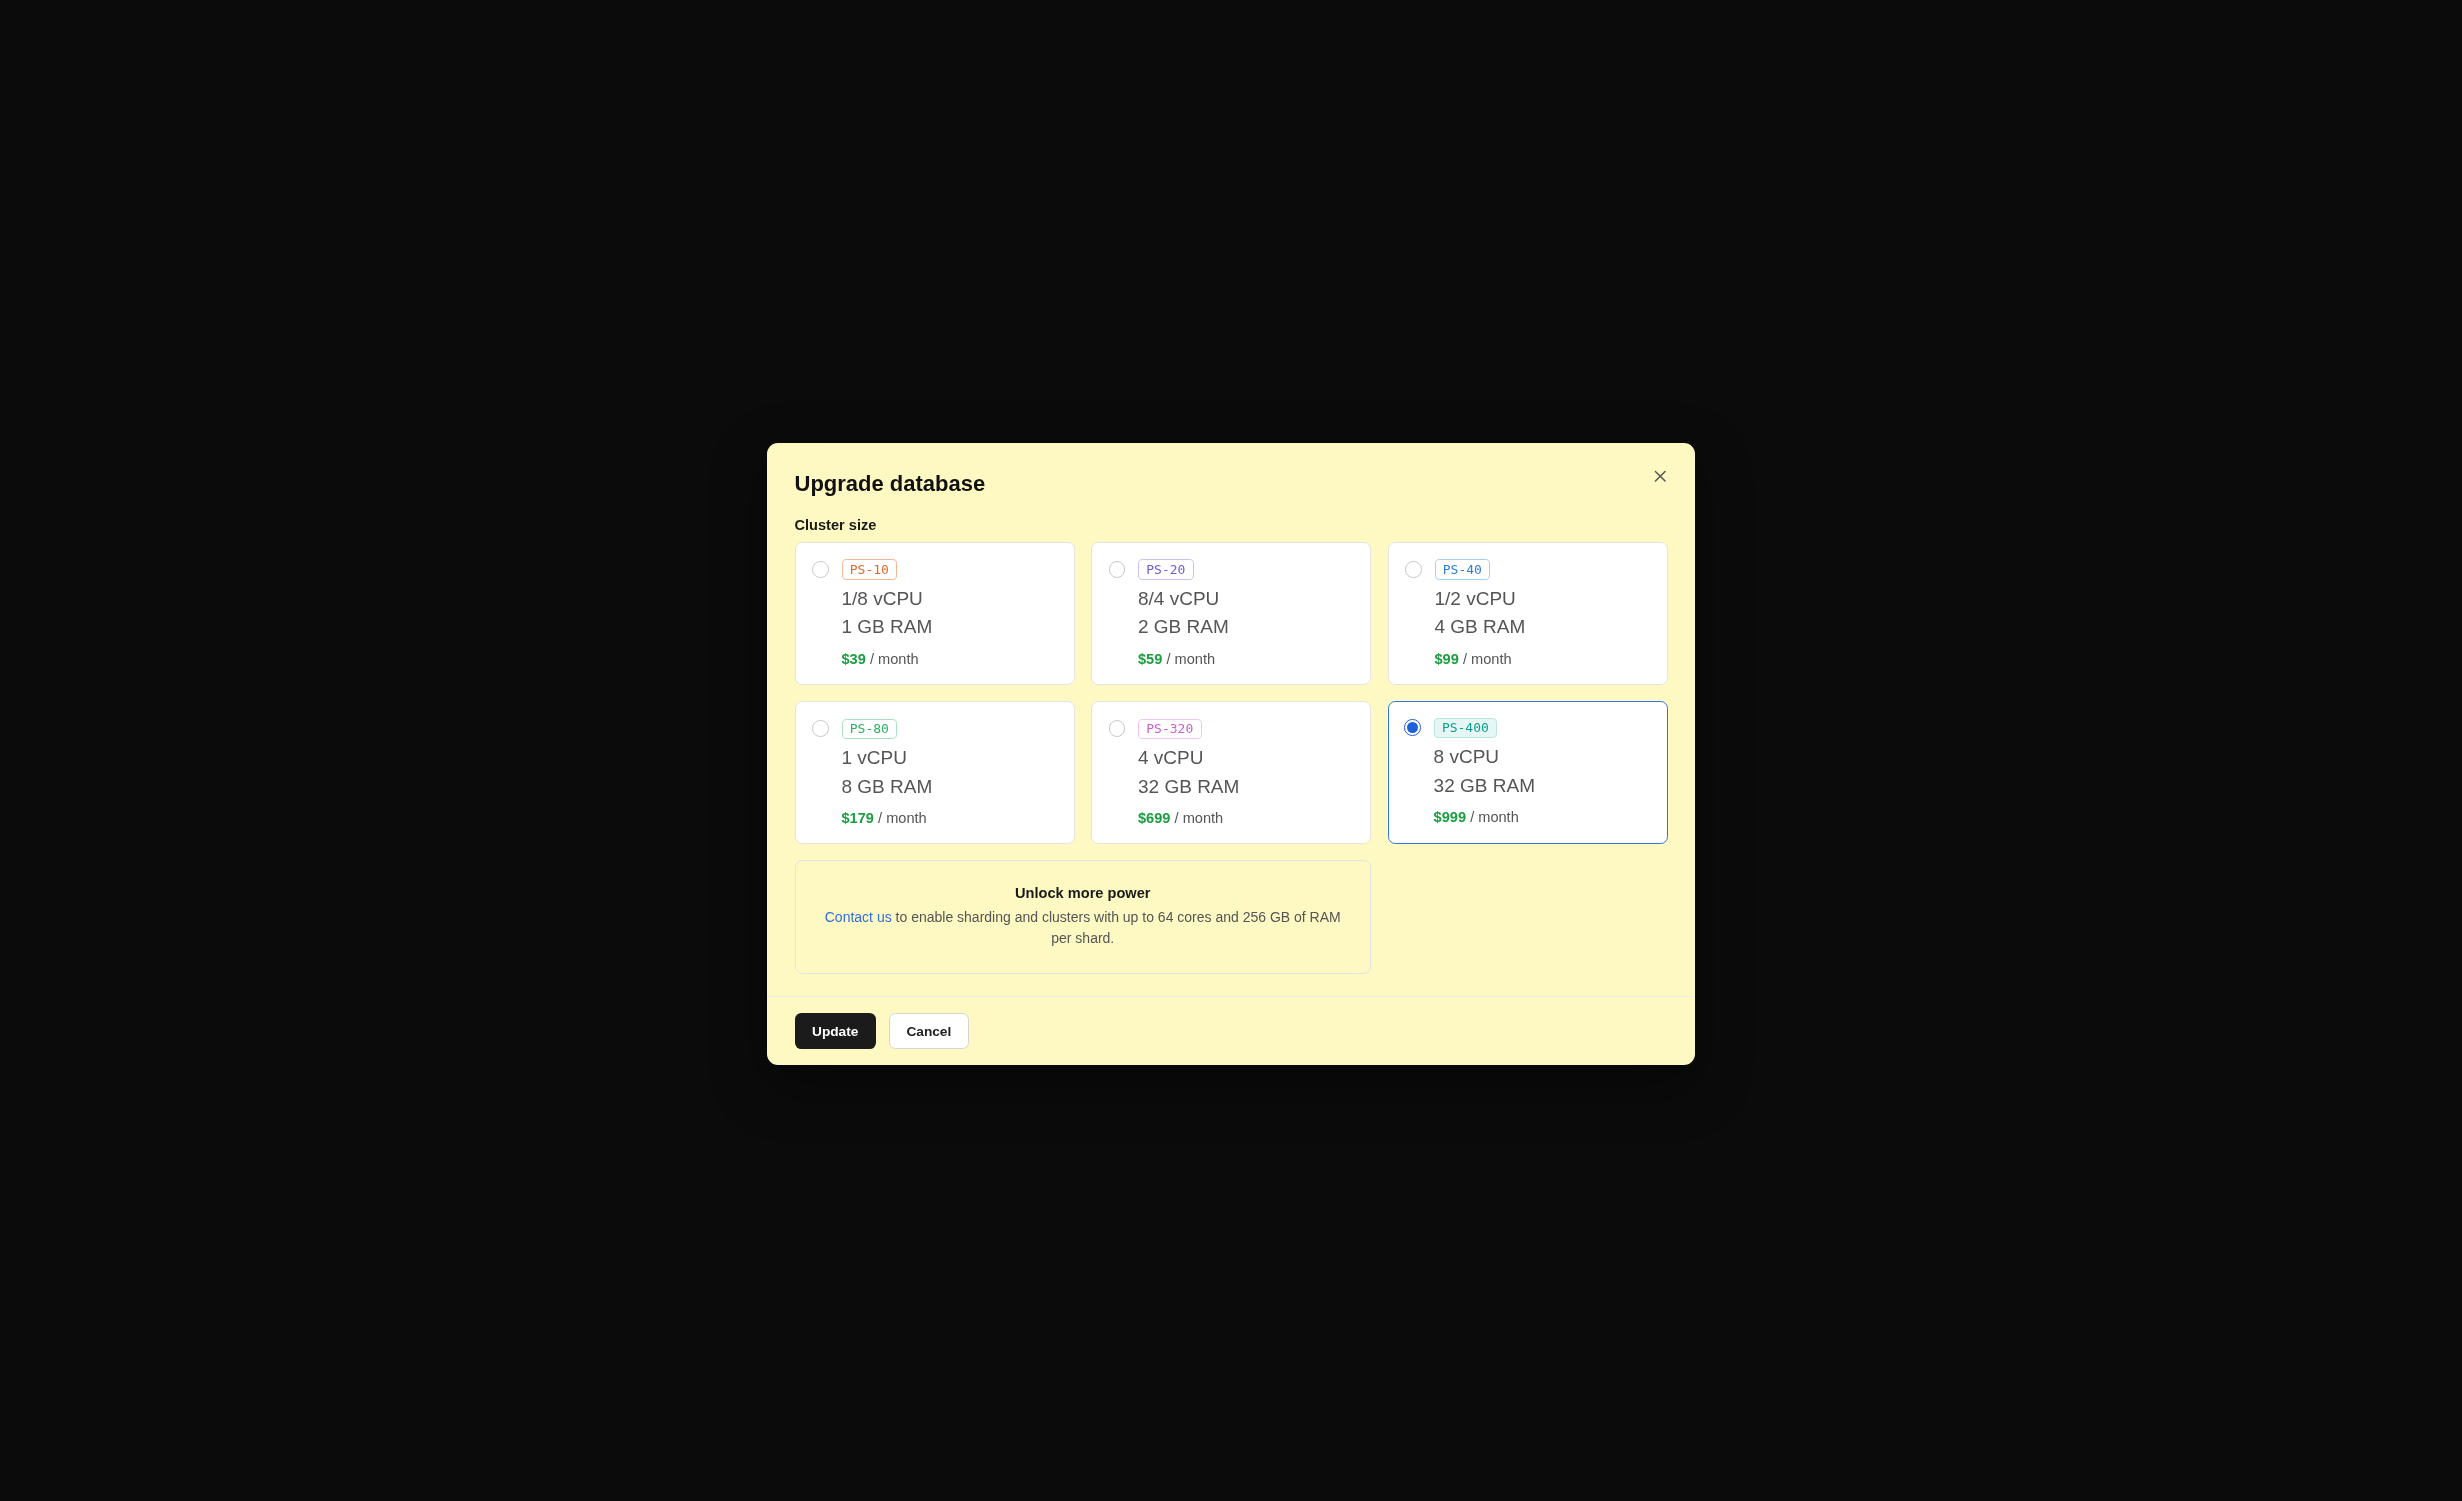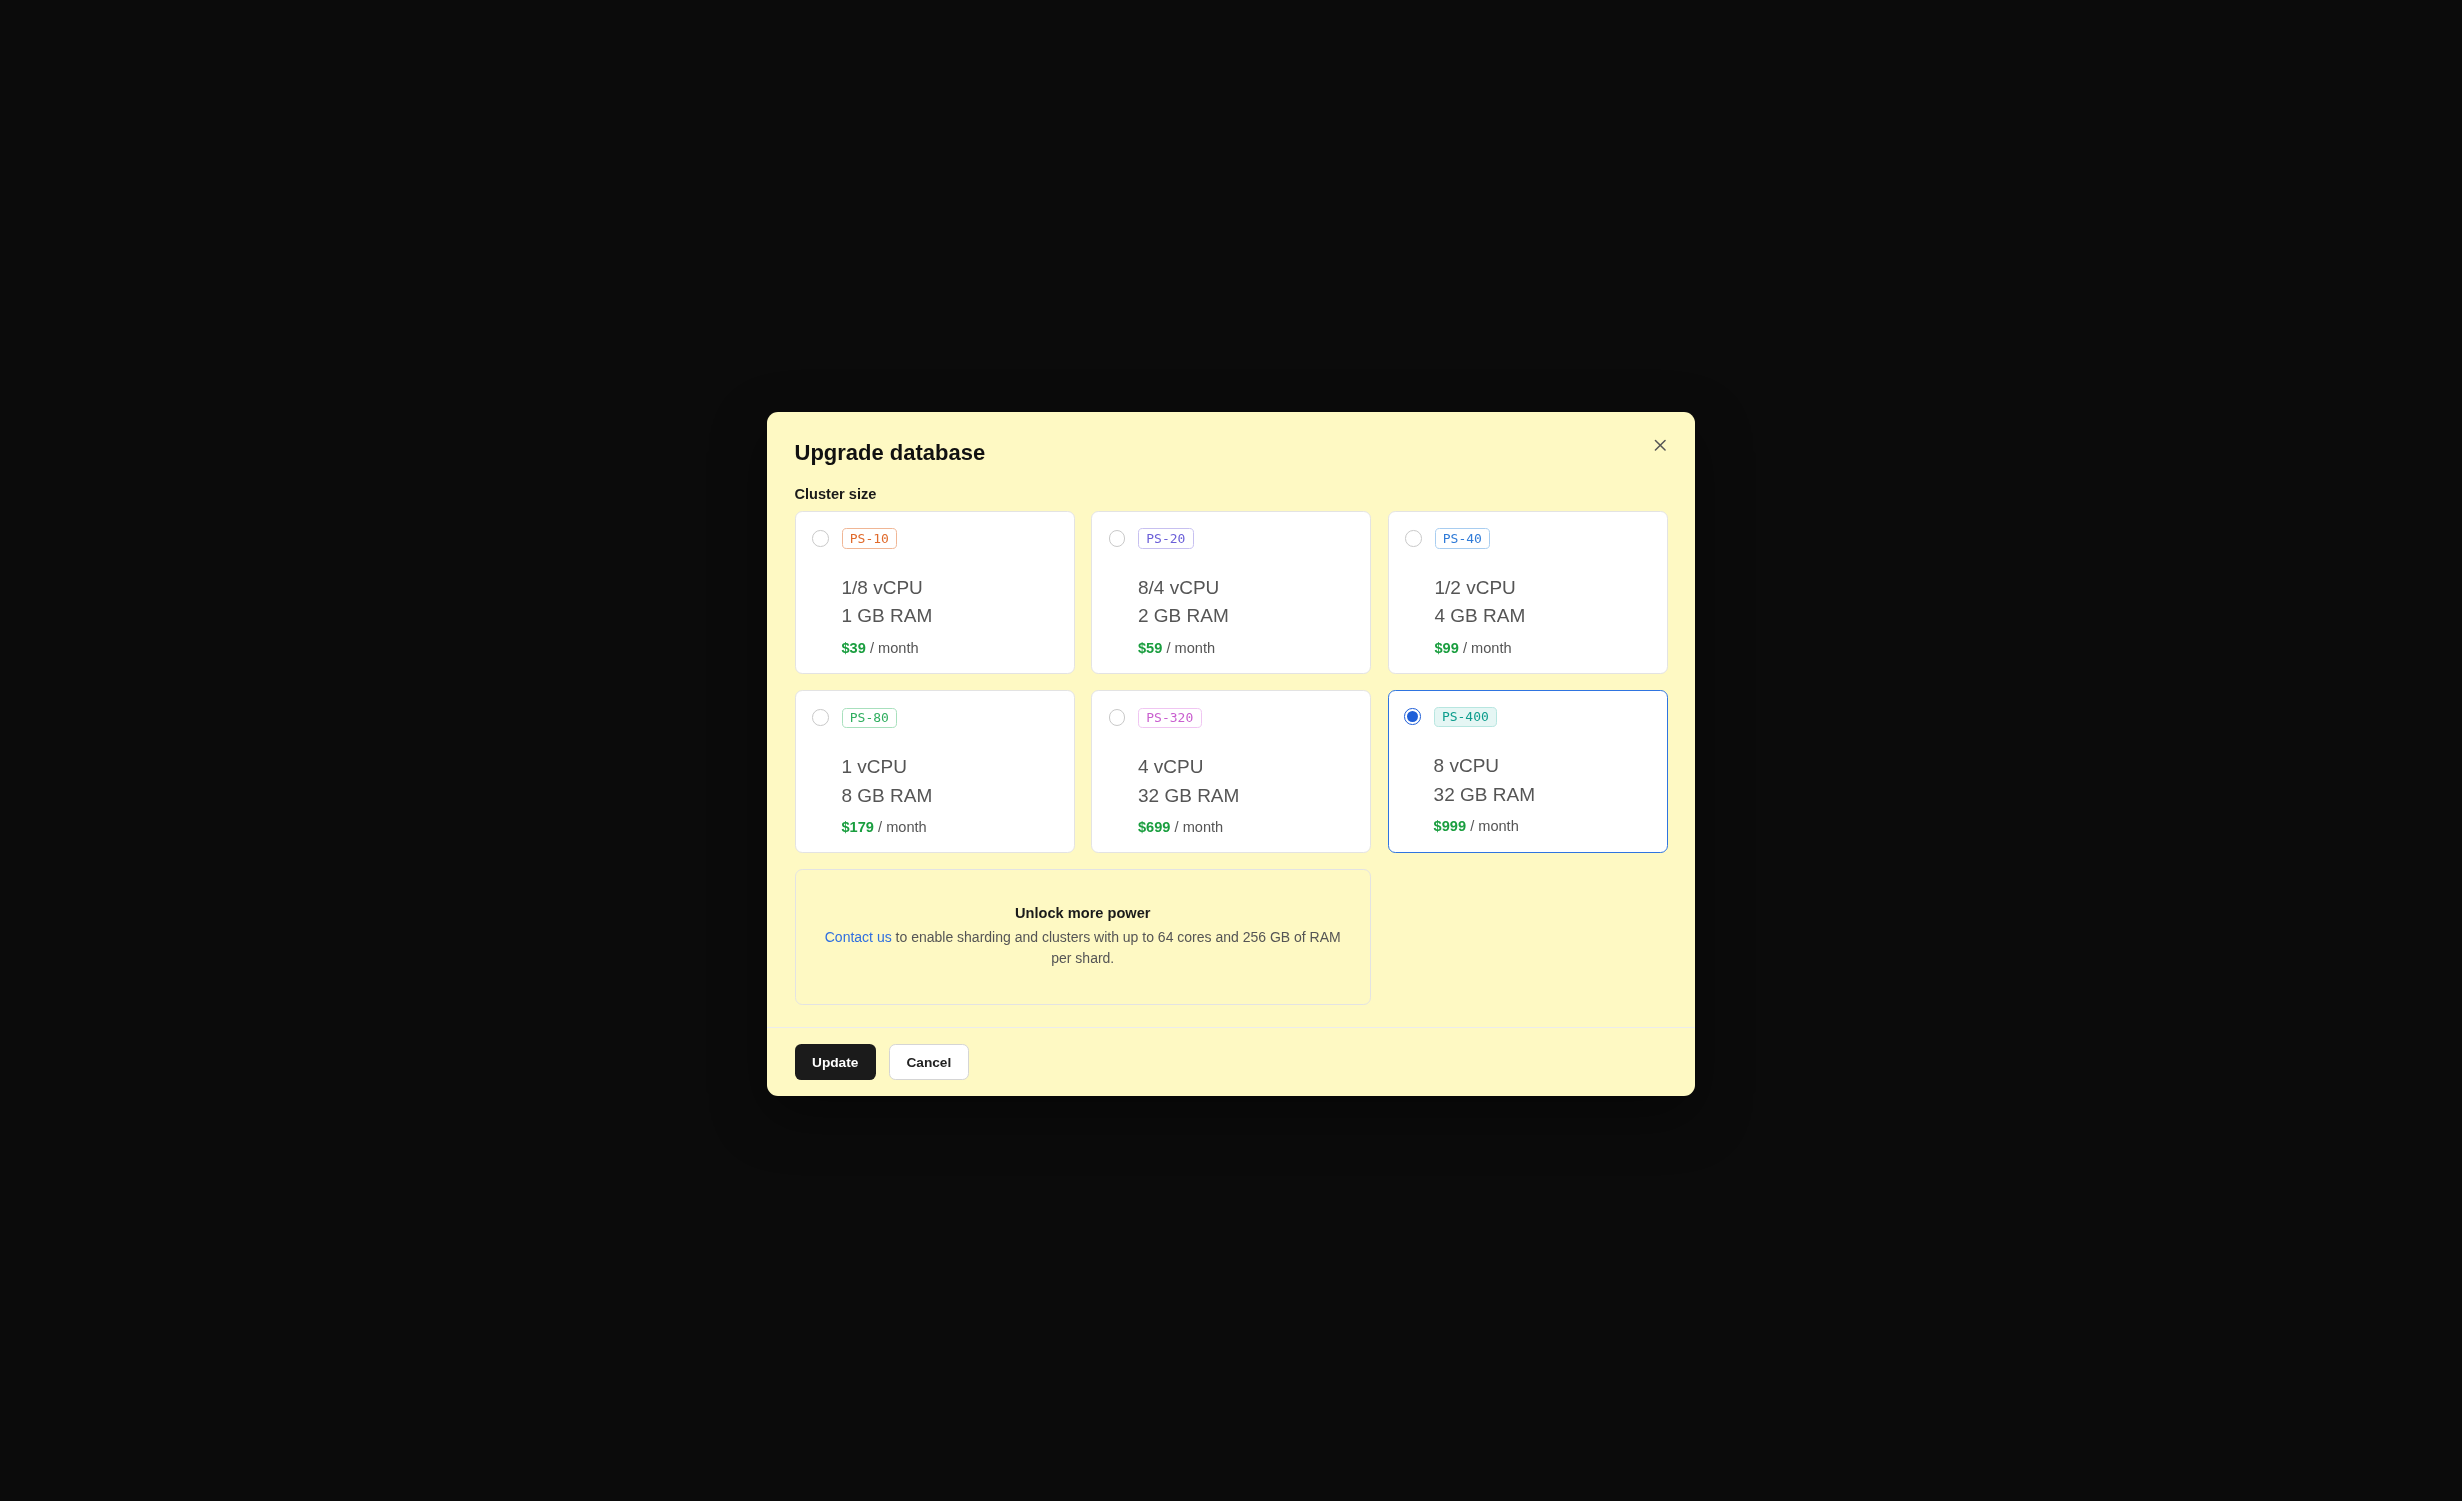--- a/index.html
+++ b/index.html
@@ -107,21 +107,21 @@
     border-radius: 50%;
   }
   .card-content { flex: 1; }
   .badge {
     display: inline-block;
     font-family: ui-monospace, SFMono-Regular, "SF Mono", Menlo, Consolas, monospace;
     font-size: 13px;
     padding: 1.8px 7.3px;
     border-radius: 4.6px;
     border: 0.9px solid;
-    margin-bottom: 25px;
+    margin-bottom: 5px;
     font-weight: 500;
   }
   .spec {
     font-size: 19px;
     color: #555;
     line-height: 1.5;
   }
   .price-row {
     margin-top: 9.2px;
     font-size: 14.6px;
@@ -129,21 +129,21 @@
   .price {
     color: #1a9e3f;
     font-weight: 700;
   }
   .per {
     color: #555;
   }
   .unlock-card {
     border: 0.9px solid #e3e3e3;
     border-radius: 7.3px;
-    padding: 35px 22px;
+    padding: 24px 22px;
     grid-column: span 2;
     display: flex;
     flex-direction: column;
     align-items: center;
     justify-content: center;
     text-align: center;
   }
   .unlock-title {
     font-weight: 700;
     font-size: 14.6px;

